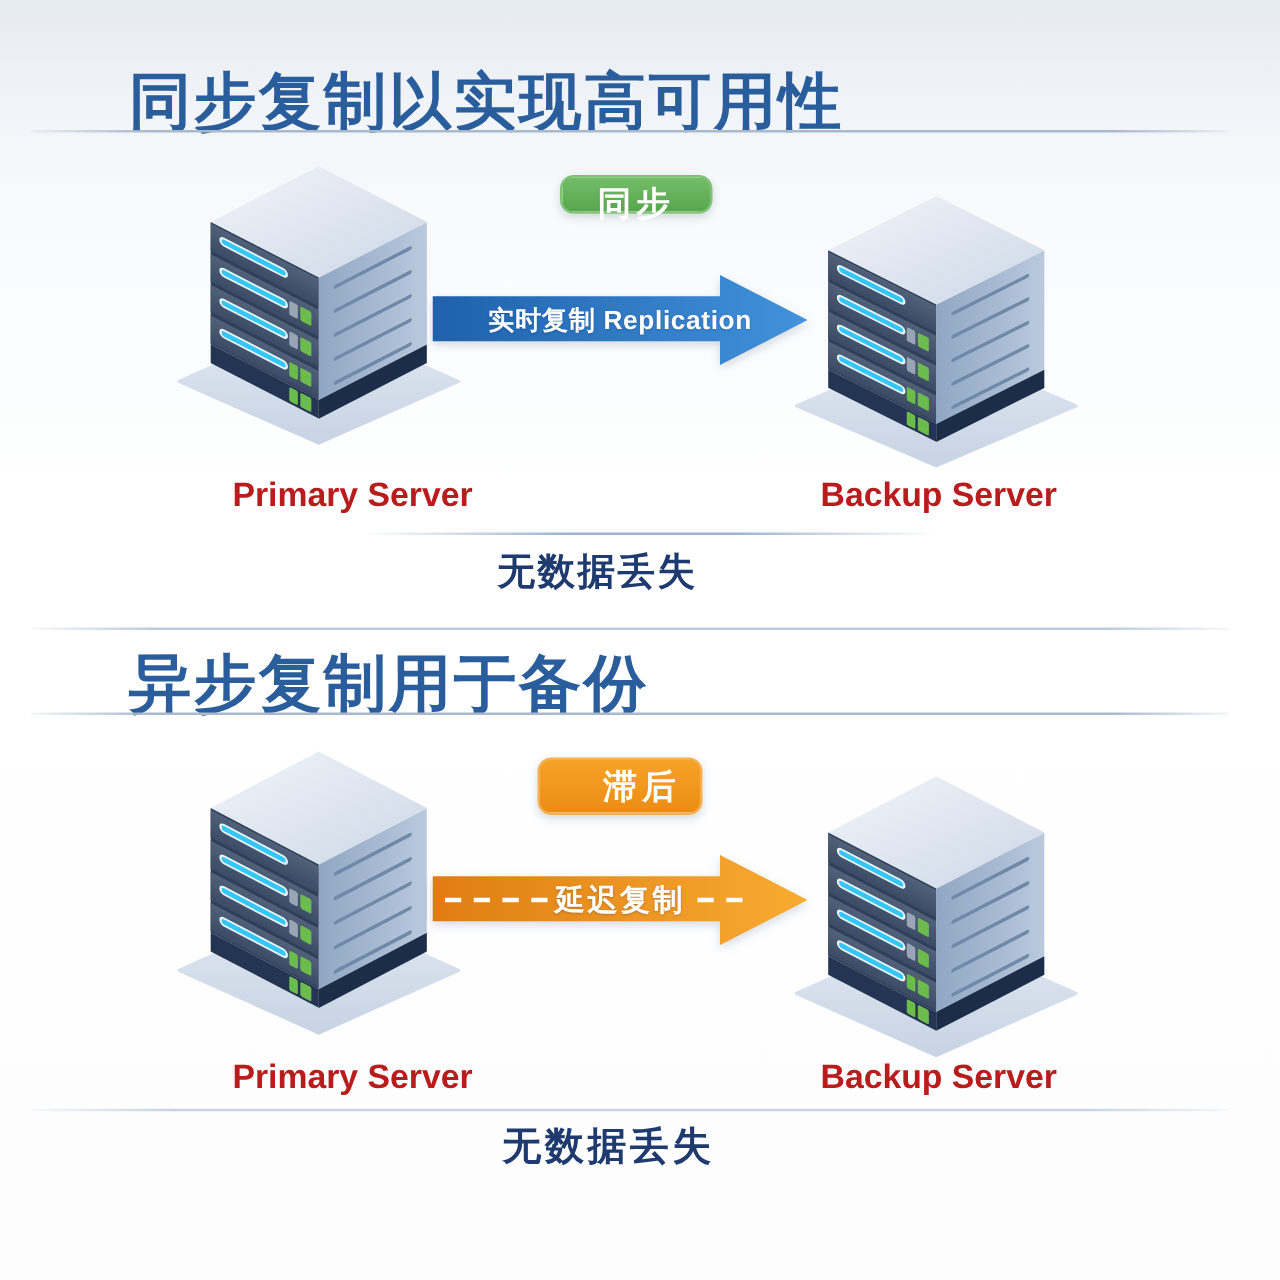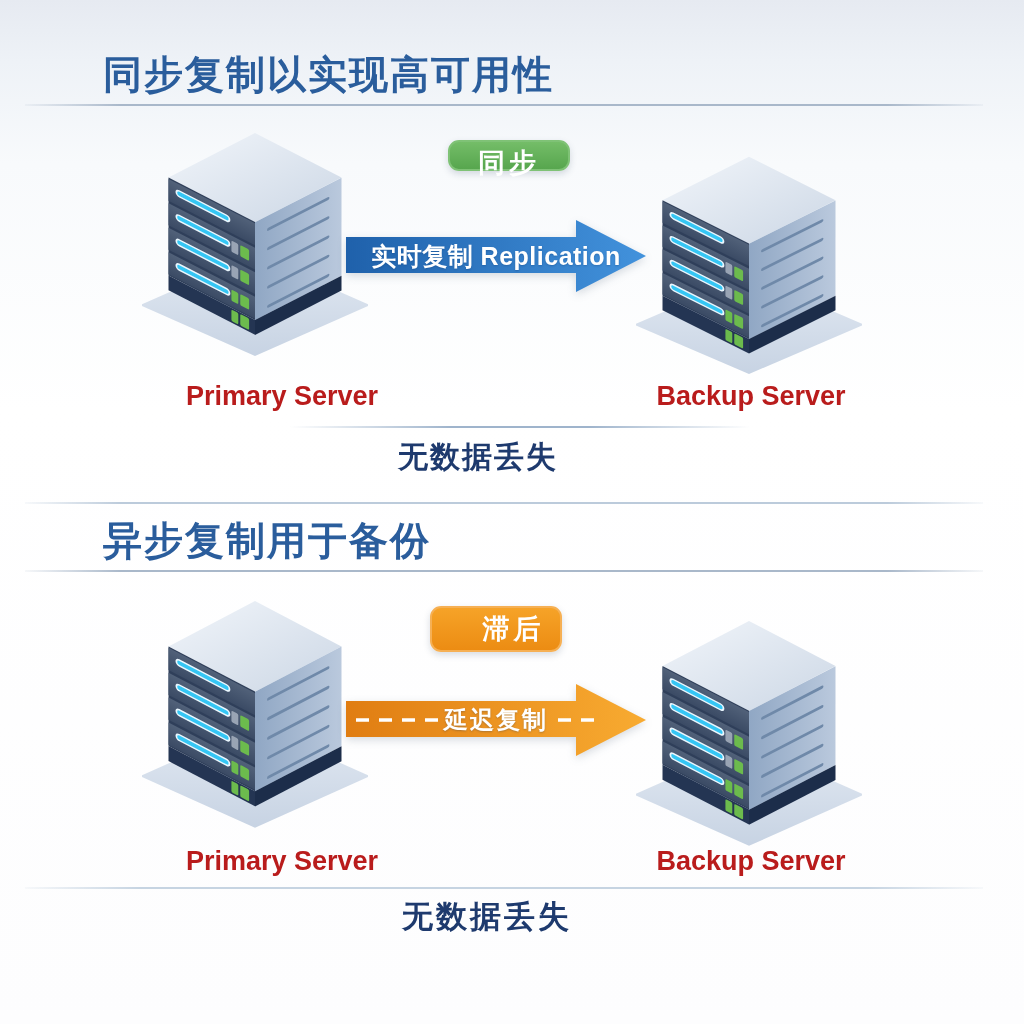--- a/index.html
+++ b/index.html
@@ -5,21 +5,21 @@
   html,body{margin:0;padding:0;}
   body{
     width:1024px;height:1024px;overflow:hidden;
     font-family:"Liberation Sans","DejaVu Sans",sans-serif;
     background:linear-gradient(180deg,#e6eaf1 0%,#eef2f7 6%,#f8fafc 16%,#ffffff 40%,#fdfdfe 100%);
   }
   .page{position:relative;width:1024px;height:1024px;}
 
   .title{
     position:absolute;left:103px;margin:0;
-    font-size:39px;font-weight:bold;color:#2a5d9c;letter-spacing:2px;white-space:nowrap;
+    font-size:50px;font-weight:bold;color:#2a5d9c;letter-spacing:2px;white-space:nowrap;
   }
   .t1{top:48px;}
   .t2{top:514px;font-family:Liberation Serif, serif;}
 
   .rule{
     position:absolute;left:25px;width:958px;height:2px;
     background:linear-gradient(to right,rgba(166,181,199,0.1),#a9b8ca 10%,#a9b8ca 90%,rgba(166,181,199,0.1));
   }
   .rule1{top:104px;}
   .rule2{top:570px;}
@@ -58,21 +58,21 @@
 
   .arrow{position:absolute;left:346px;width:300px;height:78px;}
   .arrow1{top:217px;}
   .arrow2{top:681px;}
   .arrow svg{display:block;width:100%;height:100%;filter:drop-shadow(0 3px 4px rgba(40,60,90,0.18));}
   .arrow .alabel{
     position:absolute;left:0;top:50%;transform:translateY(-50%);
     width:100%;text-align:center;color:#ffffff;font-weight:bold;white-space:nowrap;
     text-shadow:0 1px 2px rgba(0,40,90,0.25);
   }
-  .arrow1 .alabel{font-size:25px;letter-spacing:0.5px;}
+  .arrow1 .alabel{font-size:21px;letter-spacing:0.5px;}
   .arrow2 .alabel{font-size:24px;letter-spacing:2px;}
   .dash{stroke:#ffffff;stroke-width:3.5;stroke-dasharray:13 10;}
 
   .srv-label{
     position:absolute;width:240px;text-align:center;
     font-size:27px;font-weight:bold;color:#b91c1c;white-space:nowrap;
   }
   .caption{
     position:absolute;
     font-weight:bold;color:#1e3a6e;white-space:nowrap;

